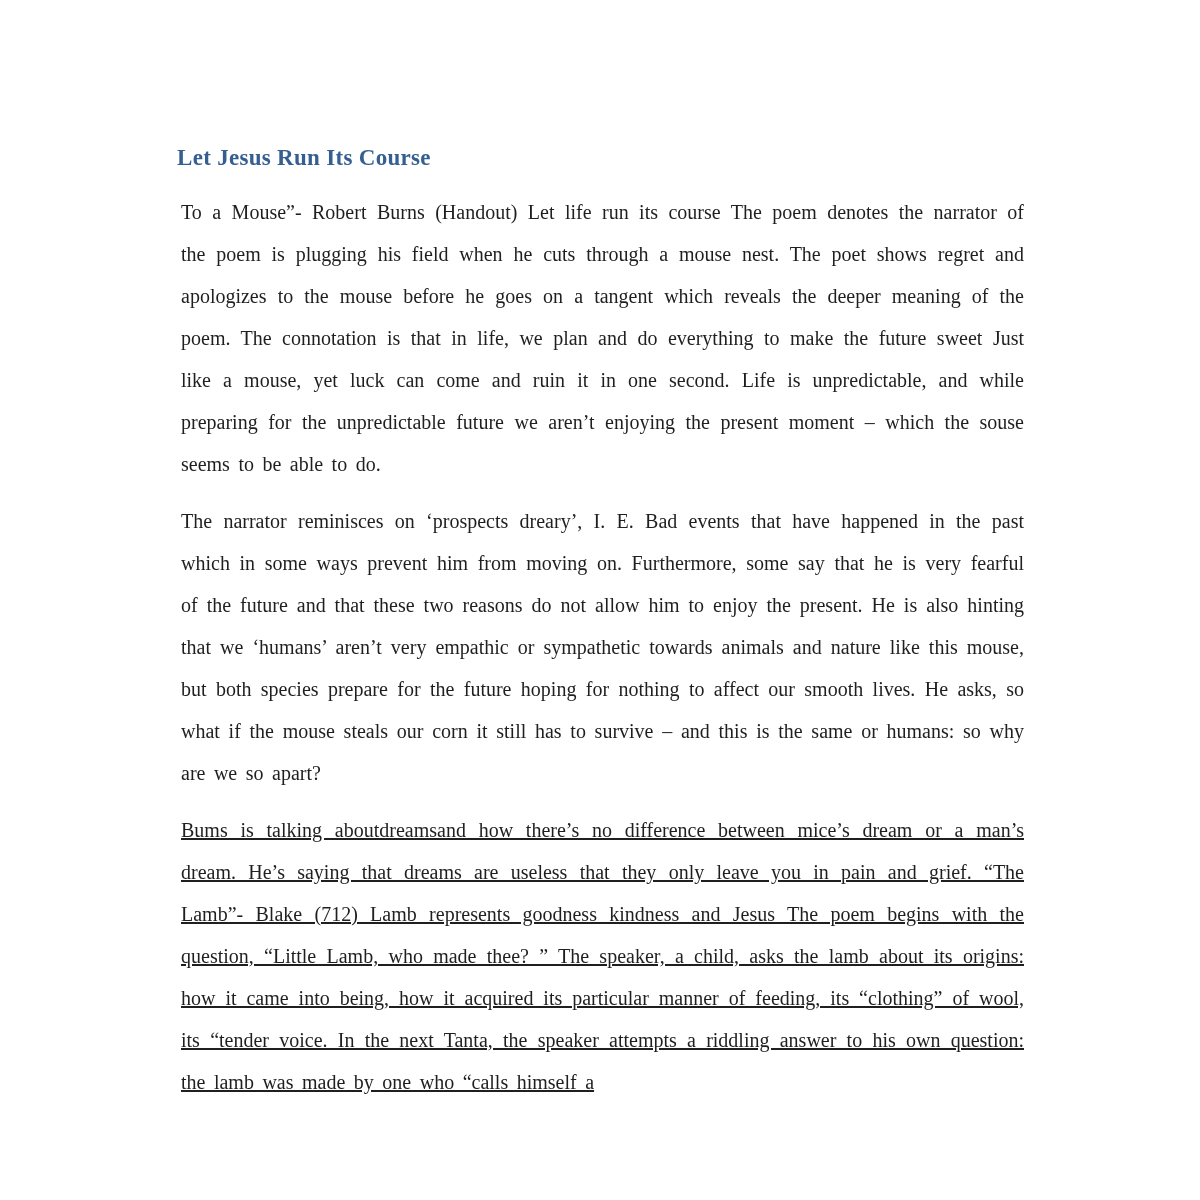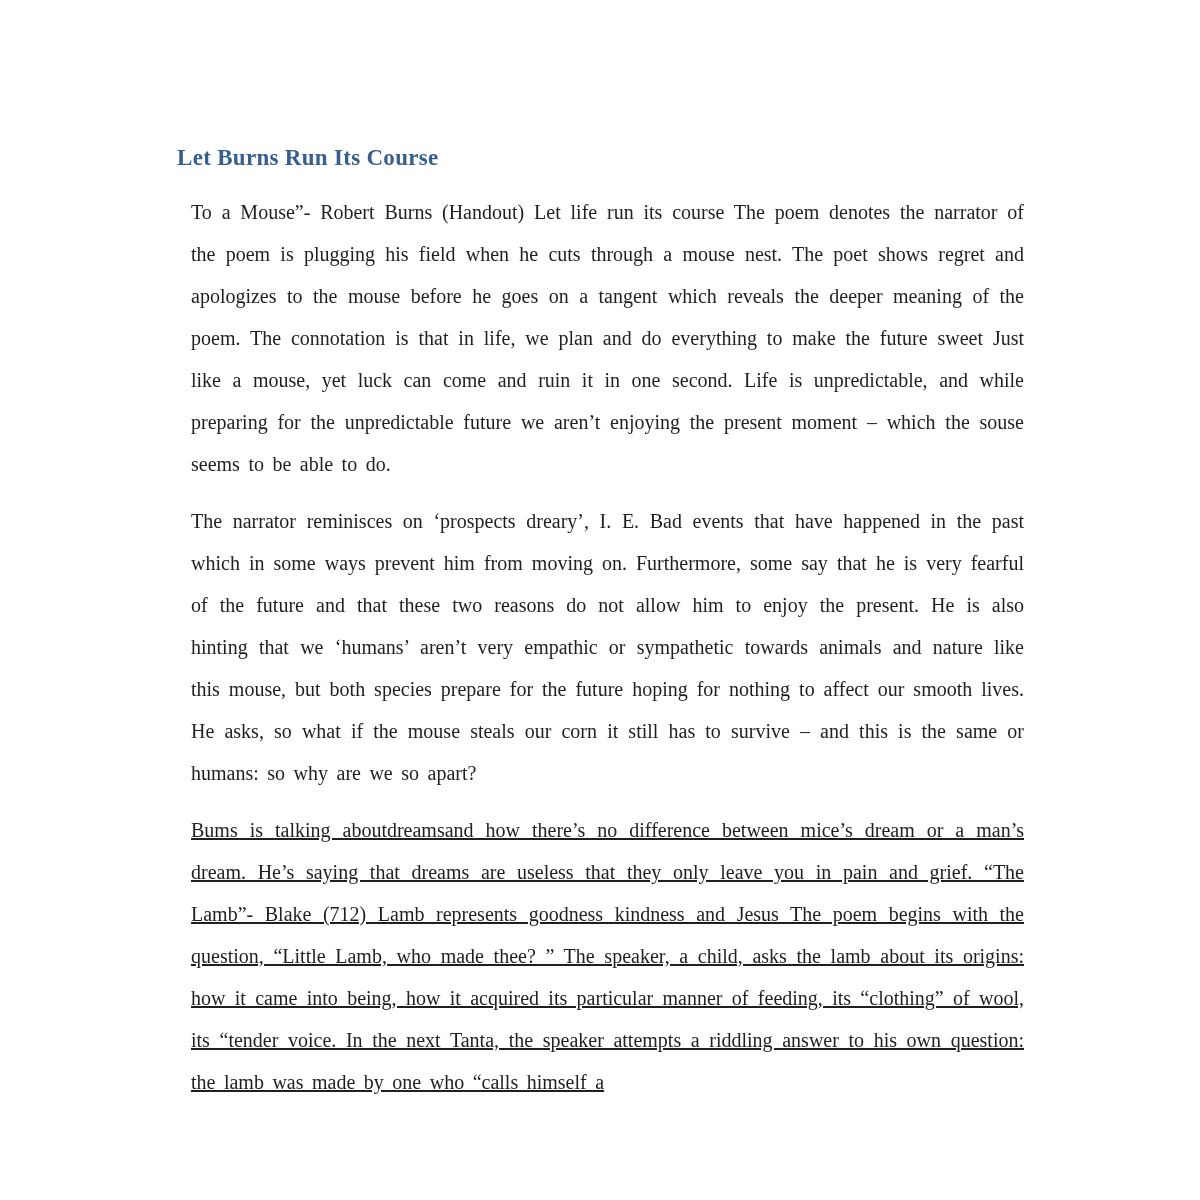--- a/index.html
+++ b/index.html
@@ -28,31 +28,31 @@
     font-weight: 700;
     letter-spacing: 0.3px;
     color: var(--heading-color, #365F91);
     margin: 0 0 19px 0;
   }
   p.doc-paragraph {
     font-size: 20px;
     line-height: 42px;
     color: var(--body-color, #1f1f1f);
     text-align: justify;
-    margin: 0 0 15px 14px;
+    margin: 0 0 15px 4px;
     word-spacing: 3.5px;
   }
   p.doc-paragraph:last-child {
     margin-bottom: 0;
     text-decoration: underline;
   }
 </style>
 </head>
 <body>
 
 <div class="page">
   <div class="content">
-    <h1 class="doc-heading">Let Burns Run Its Course</h1>
+    <h1 class="doc-heading">Let Jesus Run Its Course</h1>
     <p class="doc-paragraph">To a Mouse”- Robert Burns (Handout) Let life run its course The poem denotes the narrator of the poem is plugging his field when he cuts through a mouse nest. The poet shows regret and apologizes to the mouse before he goes on a tangent which reveals the deeper meaning of the poem. The connotation is that in life, we plan and do everything to make the future sweet Just like a mouse, yet luck can come and ruin it in one second. Life is unpredictable, and while preparing for the unpredictable future we aren’t enjoying the present moment – which the souse seems to be able to do.</p>
     <p class="doc-paragraph">The narrator reminisces on ‘prospects dreary’, I. E. Bad events that have happened in the past which in some ways prevent him from moving on. Furthermore, some say that he is very fearful of the future and that these two reasons do not allow him to enjoy the present. He is also hinting that we ‘humans’ aren’t very empathic or sympathetic towards animals and nature like this mouse, but both species prepare for the future hoping for nothing to affect our smooth lives. He asks, so what if the mouse steals our corn it still has to survive – and this is the same or humans: so why are we so apart?</p>
     <p class="doc-paragraph">Bums is talking aboutdreamsand how there’s no difference between mice’s dream or a man’s dream. He’s saying that dreams are useless that they only leave you in pain and grief. “The Lamb”- Blake (712) Lamb represents goodness kindness and Jesus The poem begins with the question, “Little Lamb, who made thee? ” The speaker, a child, asks the lamb about its origins: how it came into being, how it acquired its particular manner of feeding, its “clothing” of wool, its “tender voice. In the next Tanta, the speaker attempts a riddling answer to his own question: the lamb was made by one who “calls himself a</p>
   </div>
 </div>
 
 </body></html>

